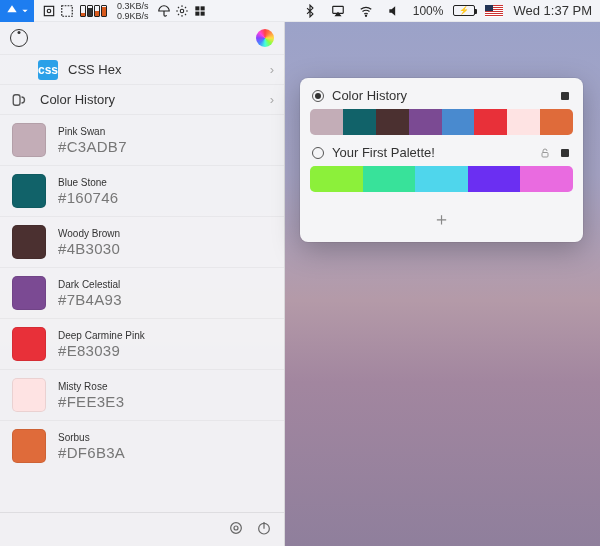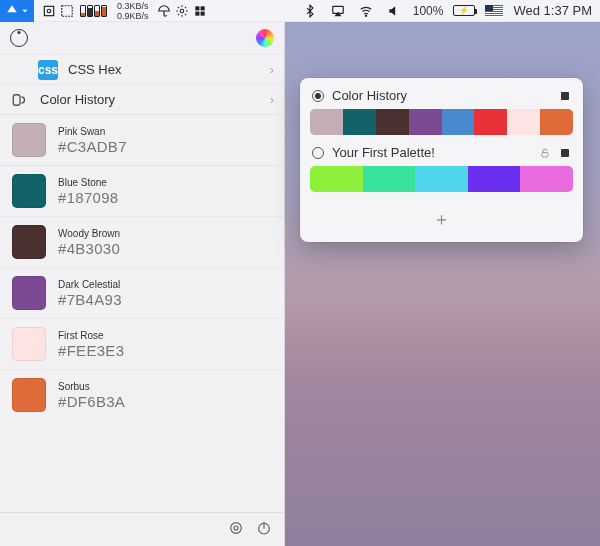--- a/index.html
+++ b/index.html
@@ -222,41 +222,48 @@
         <div class="swatch" style="background:#C3ADB7"></div>
         <div class="color-info">
           <div class="color-name">Pink Swan</div>
           <div class="color-hex">#C3ADB7</div>
         </div>
       </div>
       <div class="color-row">
         <div class="swatch" style="background:#116269"></div>
         <div class="color-info">
           <div class="color-name">Blue Stone</div>
-          <div class="color-hex">#187098</div>
+          <div class="color-hex">#160746</div>
         </div>
       </div>
       <div class="color-row">
         <div class="swatch" style="background:#4B3030"></div>
         <div class="color-info">
           <div class="color-name">Woody Brown</div>
           <div class="color-hex">#4B3030</div>
         </div>
       </div>
       <div class="color-row">
         <div class="swatch" style="background:#7B4A93"></div>
         <div class="color-info">
           <div class="color-name">Dark Celestial</div>
           <div class="color-hex">#7B4A93</div>
         </div>
       </div>
       <div class="color-row">
+        <div class="swatch" style="background:#E83039"></div>
+        <div class="color-info">
+          <div class="color-name">Deep Carmine Pink</div>
+          <div class="color-hex">#E83039</div>
+        </div>
+      </div>
+      <div class="color-row">
         <div class="swatch" style="background:#FEE3E3"></div>
         <div class="color-info">
-          <div class="color-name">First Rose</div>
+          <div class="color-name">Misty Rose</div>
           <div class="color-hex">#FEE3E3</div>
         </div>
       </div>
       <div class="color-row">
         <div class="swatch" style="background:#DF6B3A"></div>
         <div class="color-info">
           <div class="color-name">Sorbus</div>
           <div class="color-hex">#DF6B3A</div>
         </div>
       </div>

